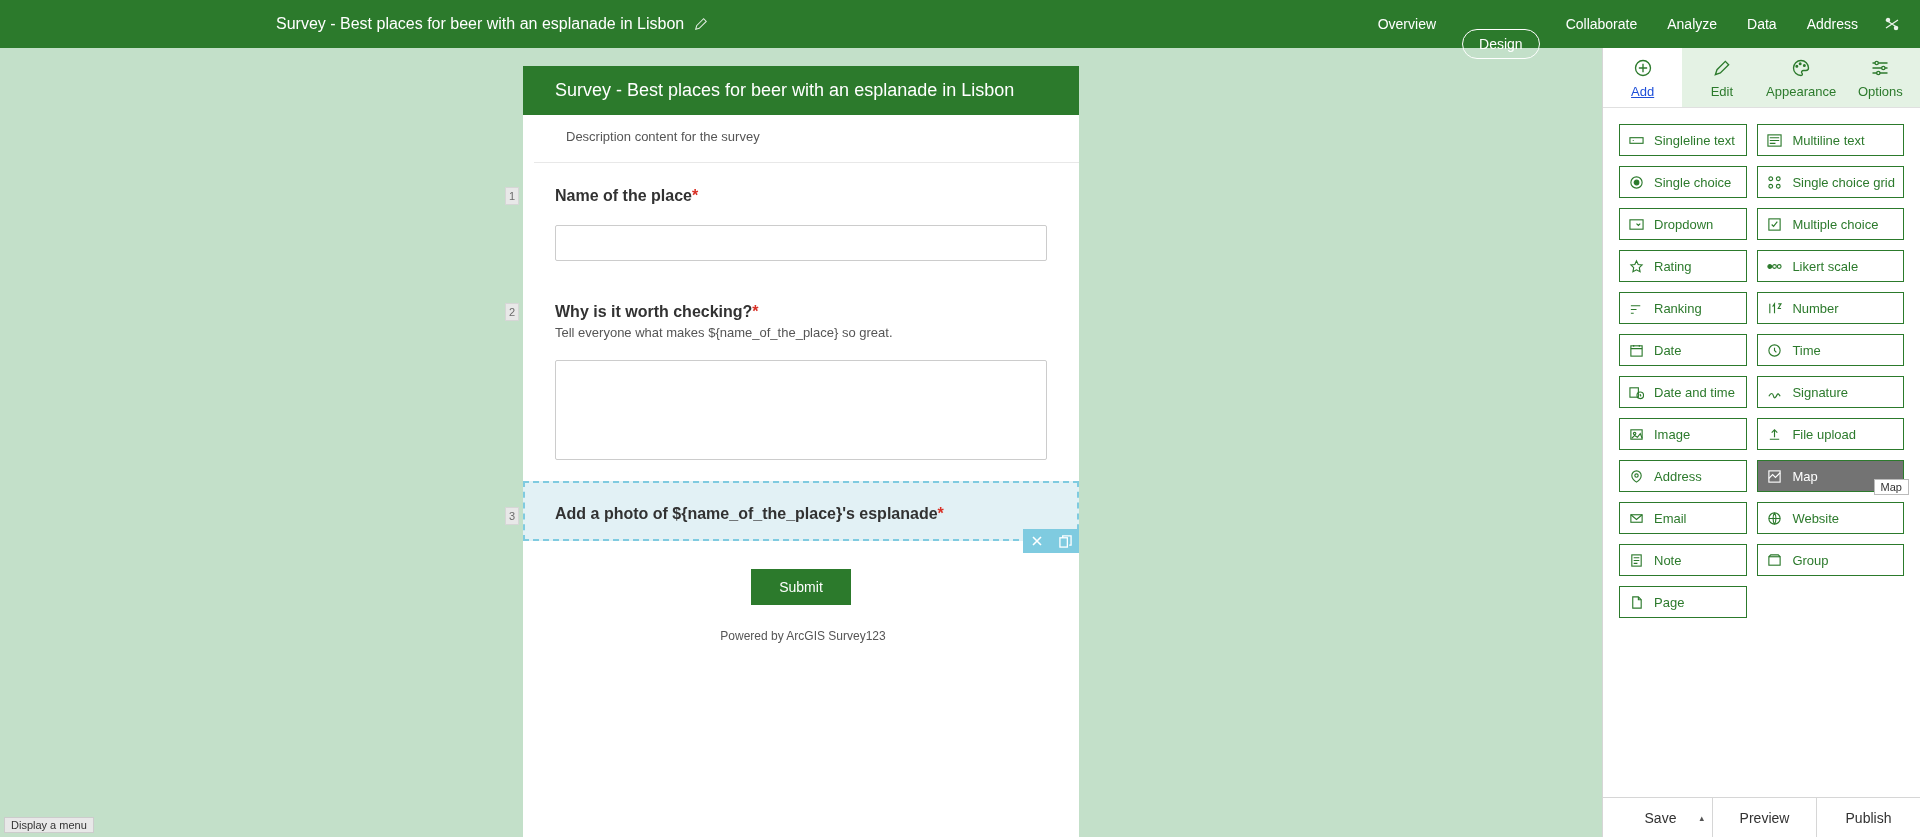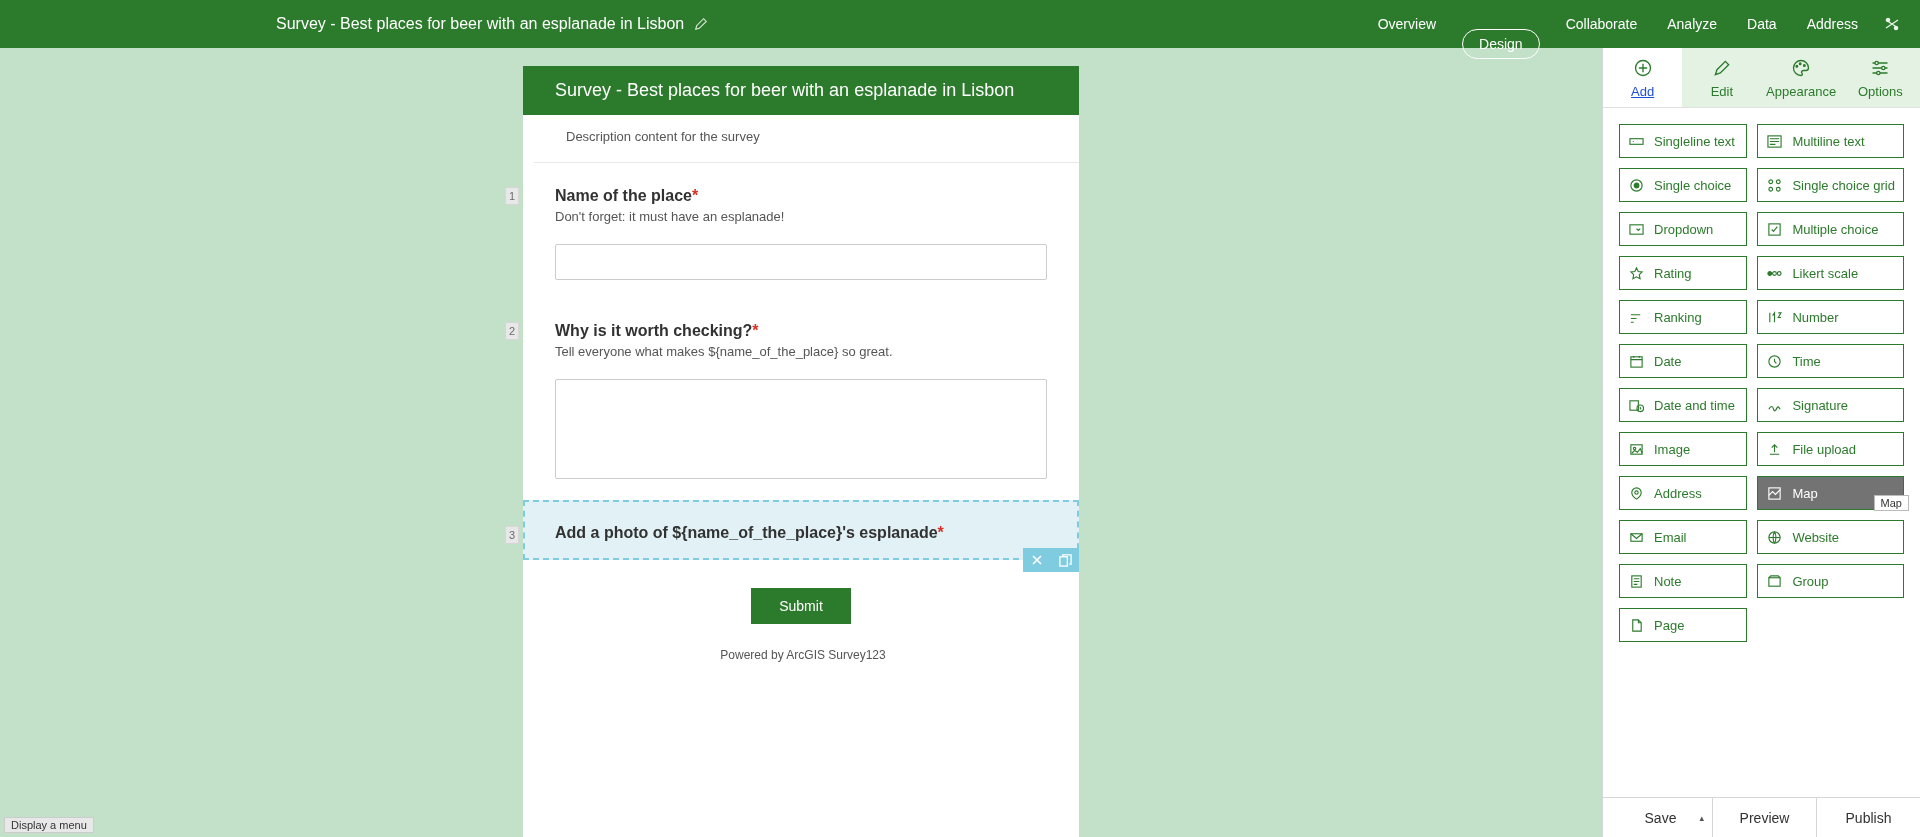--- a/index.html
+++ b/index.html
@@ -238,21 +238,21 @@
   grid-template-columns: 1fr 1fr;
   gap: 10px;
 }
 .qtype {
   border: 1px solid #2c7a2c;
   color: #2c7a2c;
   height: 32px;
   display: flex;
   align-items: center;
   gap: 10px;
-  padding: 16px 8px;
+  padding: 3px 8px;
   font-size: 13px;
   cursor: pointer;
   background: #fff;
   position: relative;
 }
 .qtype.selected {
   background: #737373;
   color: #fff;
 }
 .qtype .ico { width: 16px; display: flex; justify-content: center; }
@@ -336,21 +336,20 @@
 
 <div class="main">
   <div class="canvas-area">
     <div class="survey-card">
       <div class="survey-header">Survey - Best places for beer with an esplanade in Lisbon</div>
       <div class="survey-desc">Description content for the survey</div>
 
       <div class="question">
         <div class="q-num">1</div>
         <div class="q-label"><span>Name of the place</span><span class="req">*</span></div>
-        <div class="q-hint">Don't forget: it must have an esplanade!</div>
         <input class="q-input" type="text" value="" style="">
       </div>
 
       <div class="question">
         <div class="q-num">2</div>
         <div class="q-label"><span>Why is it worth checking?</span><span class="req">*</span></div>
         <div class="q-hint">Tell everyone what makes ${name_of_the_place} so great.</div>
         <textarea class="q-textarea" style=""></textarea>
       </div>
 

